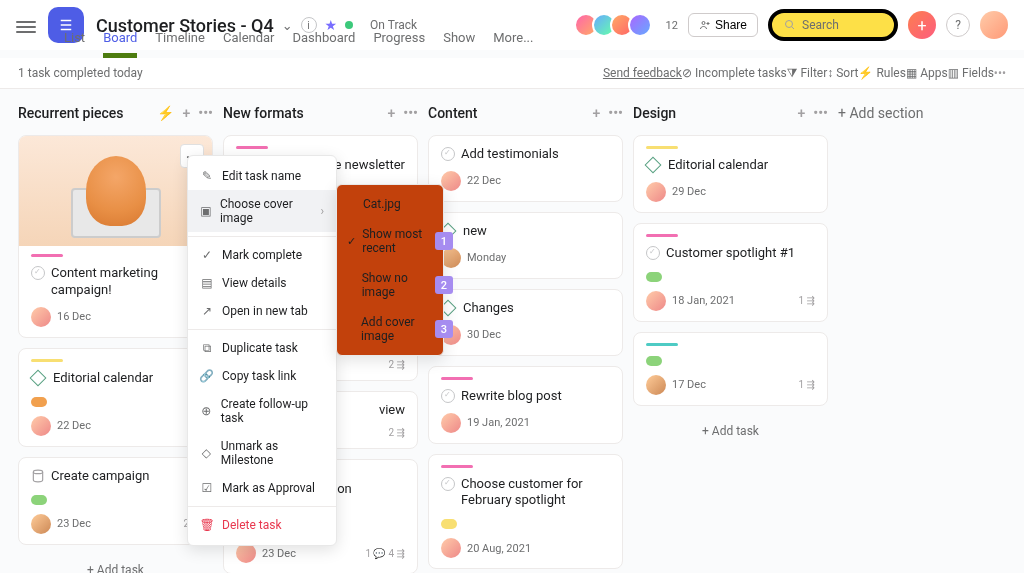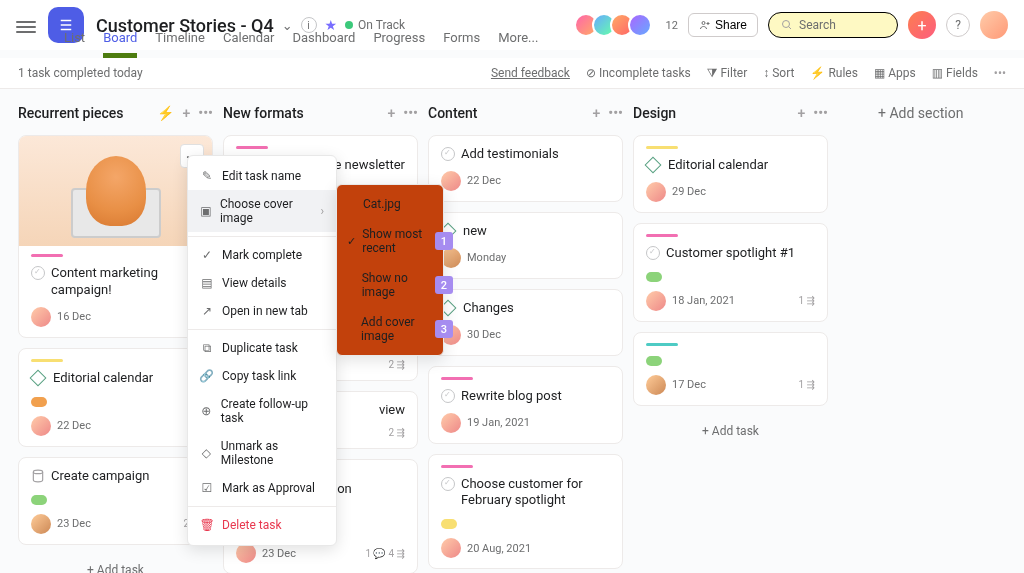--- a/index.html
+++ b/index.html
@@ -6,40 +6,40 @@
 body { font-family: -apple-system, BlinkMacSystemFont, "Segoe UI", Roboto, sans-serif; background: #fafbfc; color: #1e1f21; font-size: 13px; width: 1024px; height: 573px; overflow: hidden; }
 .topbar { height: 50px; display: flex; align-items: center; padding: 0 16px; background: #fff; }
 .menu-icon { width: 20px; height: 14px; cursor: pointer; }
 .menu-icon div { height: 2px; background: #6d6e6f; margin: 3px 0; border-radius: 1px; }
 .proj-icon { width: 36px; height: 36px; background: #4e5de6; border-radius: 10px; margin: 0 12px; display: flex; align-items: center; justify-content: center; color: #fff; }
 .proj-title { font-size: 18px; font-weight: 500; }
 .title-row { display: flex; align-items: center; gap: 8px; }
 .chev { color: #6d6e6f; }
 .info-icon { width: 16px; height: 16px; border: 1px solid #c5c6c8; border-radius: 50%; display: flex; align-items: center; justify-content: center; font-size: 10px; color: #6d6e6f; }
 .star { color: #796eff; font-size: 14px; }
-.status { display: flex; align-items: center; gap: 5px; font-size: 12px; color: #6d6e6f; }
+.status { display: flex; align-items: center; gap: 17px; font-size: 12px; color: #6d6e6f; }
 .status-dot { width: 8px; height: 8px; background: #3cc97b; border-radius: 50%; }
 .tabs { display: flex; gap: 18px; margin-left: 48px; margin-top: -20px; padding-left: 16px; font-size: 13px; color: #6d6e6f; height: 28px; align-items: flex-start; text-align: center; }
 .tab { cursor: pointer; padding-bottom: 8px; }
 .tab.active { color: #4e5de6; border-bottom: 5px solid #4d7c0f; }
 .header-right { margin-left: auto; display: flex; align-items: center; gap: 10px; }
 .avatars { display: flex; }
 .avatar { width: 24px; height: 24px; border-radius: 50%; border: 2px solid #fff; margin-left: -6px; background: linear-gradient(135deg,#f6a 0%,#fa6 100%); }
 .avatar.a2 { background: linear-gradient(135deg,#6af 0%,#6fa 100%); }
 .avatar.a3 { background: linear-gradient(135deg,#fa6 0%,#f66 100%); }
 .avatar.a4 { background: linear-gradient(135deg,#a6f 0%,#6af 100%); }
 .count { font-size: 11px; color: #6d6e6f; margin-left: 4px; }
 .share-btn { border: 1px solid #cfcbcb; border-radius: 6px; padding: 4px 10px; font-size: 12px; background: #fff; cursor: pointer; display: flex; align-items: center; gap: 4px; }
-.search { border: 1px solid #000000; border-radius: 16px; padding: 5px 12px; display: flex; align-items: center; gap: 6px; font-size: 12px; color: #6d6e6f; width: 130px; background:#fef9c3;}
+.search { border: 4px solid #000000; border-radius: 16px; padding: 5px 12px; display: flex; align-items: center; gap: 6px; font-size: 12px; color: #6d6e6f; width: 130px; background:#fde047;}
 .plus-btn { width: 28px; height: 28px; border-radius: 50%; background: linear-gradient(135deg,#fd7e50,#fd5d7e); color: #fff; display: flex; align-items: center; justify-content: center; font-size: 16px; cursor: pointer; }
 .help-btn { width: 24px; height: 24px; border: 1px solid #cfcbcb; border-radius: 50%; display: flex; align-items: center; justify-content: center; font-size: 12px; color: #6d6e6f; cursor:pointer;}
 .me-avatar { width: 28px; height: 28px; border-radius: 50%; background: linear-gradient(135deg,#fca,#f97); }
 .toolbar2 { display: flex; align-items: center; padding: 8px 18px; border-bottom: 1px solid #edeae9; background: #fff; font-size: 12px; color: #6d6e6f; }
 .toolbar2 .left { flex: 1; }
-.toolbar2 .acts { display: flex; gap: 16px; align-items: center; justify-content: space-between; }
+.toolbar2 .acts { display: flex; align-items: center; justify-content: space-between; }
 .feedback { text-decoration: underline; color: #6d6e6f; }
 .board { display: flex; gap: 10px; padding: 14px 18px; align-items: flex-start; }
 .col { width: 195px; flex-shrink: 0; }
 .col-head { display: flex; align-items: center; gap: 8px; font-size: 14px; font-weight: 500; margin-bottom: 12px; height: 20px; }
 .col-head .sp { flex: 1; }
 .col-head .ico { color: #a2a0a2; cursor: pointer; font-size: 14px; }
 .bolt { color: #f5b83d; }
 .card { background: #fff; border: 1px solid #edeae9; border-radius: 8px; padding: 10px 12px; margin-bottom: 10px; box-shadow: 0 0 0 rgba(0,0,0,0); position: relative; }
 .card.wimg { padding: 0 0 10px 0; overflow: hidden; }
 .card-img { height: 110px; background: linear-gradient(180deg,#fce8d8 0%,#f5d5b8 100%); position: relative; display:flex; align-items:center; justify-content:center; overflow:hidden;}
@@ -59,21 +59,21 @@
 .tag.green { background: #8cd37a; }
 .tag.purple { background: #b36bd4; }
 .tag.yellow { background: #f8df72; }
 .tag.orange { background: #f1a04e; }
 .card-foot { display: flex; align-items: center; gap: 6px; font-size: 11px; color: #6d6e6f; margin-top: 6px; }
 .card-foot .av { width: 20px; height: 20px; border-radius: 50%; background: linear-gradient(135deg,#fca,#e88); }
 .card-foot .av.b { background: linear-gradient(135deg,#fc9,#c85); }
 .card-foot .sp { flex: 1; }
 .subicons { font-size: 10px; color: #a2a0a2; display: flex; gap: 3px; align-items: center; }
 .add-task { text-align: center; font-size: 12px; color: #6d6e6f; padding: 8px; cursor: pointer; }
-.add-section { font-size: 14px; color: #6d6e6f; cursor: pointer; white-space: nowrap; padding-top: 2px; margin-left: 40px;}
+.add-section { font-size: 14px; color: #6d6e6f; cursor: pointer; white-space: nowrap; padding-top: 2px;}
 .ctx-menu { position: absolute; top: 155px; left: 187px; width: 150px; background: #fff; border: 1px solid #e8e8e8; border-radius: 6px; box-shadow: 0 4px 16px rgba(0,0,0,0.12); padding: 6px 0; z-index: 100; font-size: 12px; }
 .ctx-item { padding: 7px 12px; display: flex; align-items: center; gap: 8px; cursor: pointer; color: #1e1f21; }
 .ctx-item:hover, .ctx-item.hover { background: #f1f2f4; }
 .ctx-item.danger { color: #e8384f; }
 .ctx-sep { height: 1px; background: #edeae9; margin: 4px 0; }
 .ctx-ico { width: 14px; height: 14px; color: #6d6e6f; display: flex; align-items: center; justify-content: center; }
 .ctx-chev { margin-left: auto; color: #a2a0a2; }
 .submenu { position: absolute; top: 184px; left: 336px; width: 108px; background: #c2410c; border: 1px solid #e8e8e8; border-radius: 6px; box-shadow: 0 4px 16px rgba(0,0,0,0.12); padding: 4px 0; z-index: 101; font-size: 12px; }
 .sub-item { padding: 8px 10px; cursor: pointer; display: flex; align-items: center; gap: 6px; position: relative; }
 .sub-item .ck { font-size: 11px; color: #1e1f21; width: 10px; }
@@ -138,21 +138,21 @@
   </div>
 </div>
 
 <div class="tabs">
   <span class="tab">List</span>
   <span class="tab active">Board</span>
   <span class="tab">Timeline</span>
   <span class="tab">Calendar</span>
   <span class="tab">Dashboard</span>
   <span class="tab">Progress</span>
-  <span class="tab">Forms</span>
+  <span class="tab">Show</span>
   <span class="tab">More...</span>
 </div>
 
 <div class="toolbar2">
   <div class="left">1 task completed today</div>
   <div class="acts">
     <a class="feedback">Send feedback</a>
     <span>⊘ <span>Incomplete tasks</span></span>
     <span>⧩ <span>Filter</span></span>
     <span>↕ <span>Sort</span></span>

